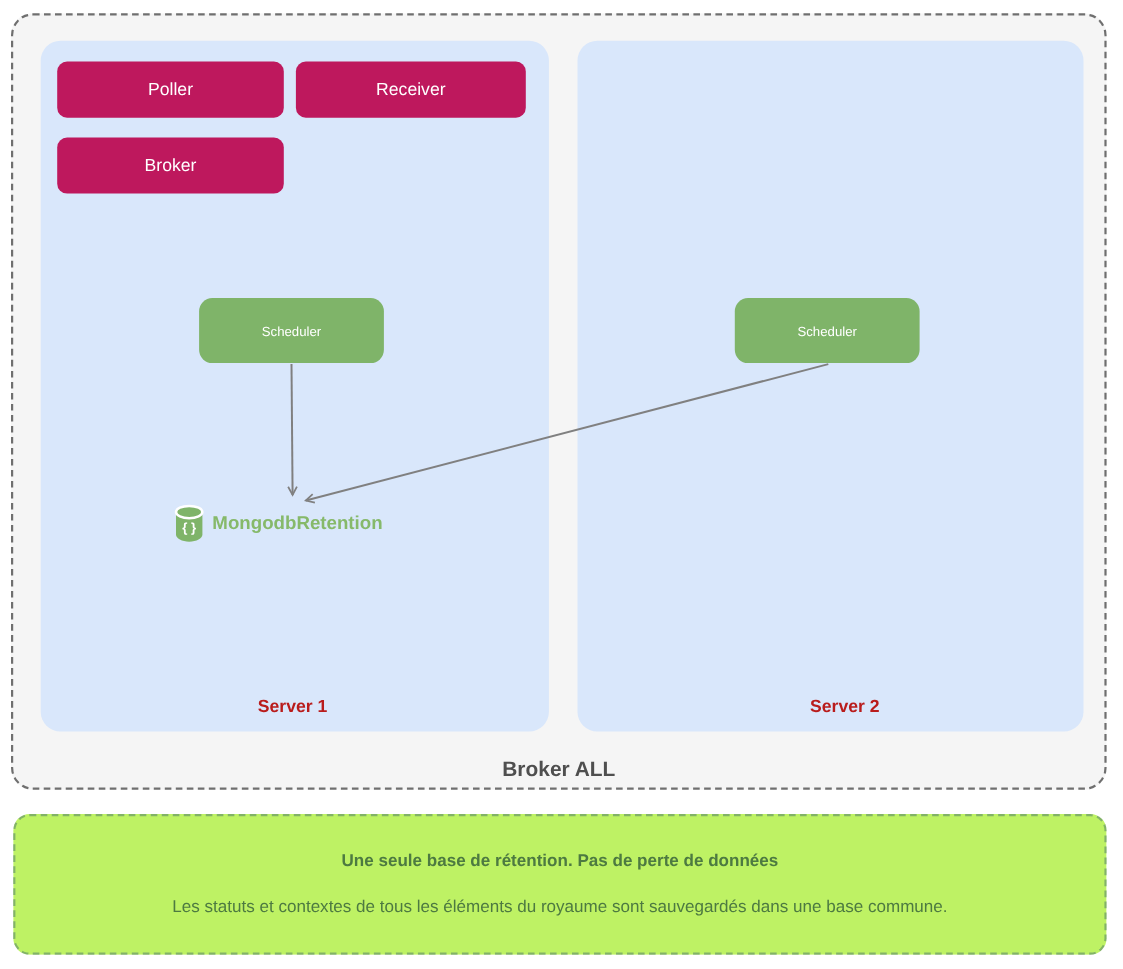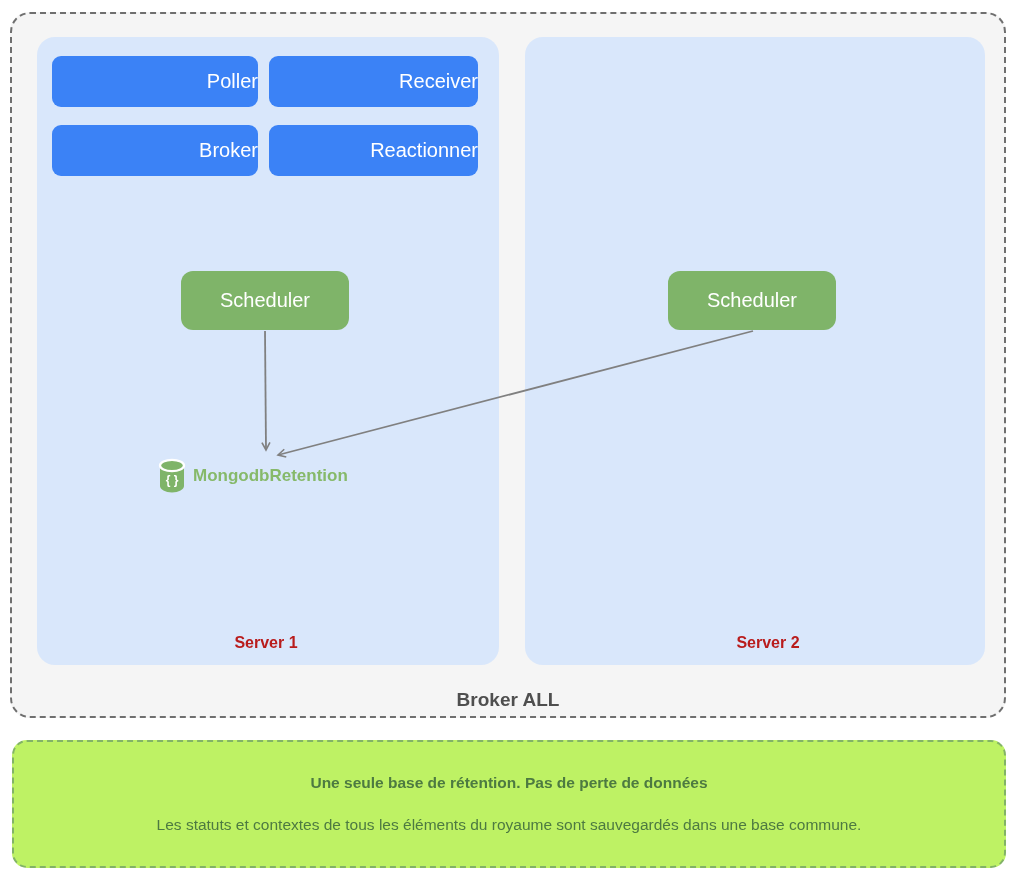--- a/index.html
+++ b/index.html
@@ -12,31 +12,31 @@
     position:absolute; left:10px; top:12px; width:996px; height:706px;
     background:#f5f5f5; border:2px dashed #6f6f6f; border-radius:20px;
     box-sizing:border-box;
   }
   .server-panel {
     position:absolute; background:#d9e7fb; border-radius:18px;
   }
   #server1 { left:35px; top:35px; width:462px; height:628px; }
   #server2 { left:523px; top:35px; width:460px; height:628px; }
   .daemon-box {
-    position:absolute; background:#3b82f6; border-radius:9px;
-    color:#ffffff; font-size:20px;
-    display:flex; align-items:center; justify-content:flex-end;
+    position:absolute; background:#be185d; border-radius:9px;
+    color:#ffffff; font-size:16px;
+    display:flex; align-items:center; justify-content:center;
   }
   #poller      { left:52px;  top:56px;  width:206px; height:51px; }
   #receiver    { left:269px; top:56px;  width:209px; height:51px; }
   #broker      { left:52px;  top:125px; width:206px; height:51px; }
   #reactionner { left:269px; top:125px; width:209px; height:51px; }
   .scheduler-box {
     position:absolute; background:#7fb469; border-radius:12px;
-    color:#ffffff; font-size:20px;
+    color:#ffffff; font-size:12px;
     display:flex; align-items:center; justify-content:center;
   }
   #scheduler1 { left:181px; top:271px; width:168px; height:59px; }
   #scheduler2 { left:668px; top:271px; width:168px; height:59px; }
   .server-label {
     position:absolute; text-align:center;
     font-weight:bold; font-size:16px; color:#b91c1c;
   }
   #server1-label { left:35px;  top:634px; width:462px; }
   #server2-label { left:538px; top:634px; width:460px; }
@@ -76,23 +76,20 @@
 
   <div class="daemon-box" id="poller">
     <span>Poller</span>
   </div>
   <div class="daemon-box" id="broker">
     <span>Broker</span>
   </div>
   <div class="daemon-box" id="receiver">
     <span>Receiver</span>
   </div>
-  <div class="daemon-box" id="reactionner">
-    <span>Reactionner</span>
-  </div>
 
   <div class="scheduler-box" id="scheduler1">
     <span>Scheduler</span>
   </div>
   <div class="scheduler-box" id="scheduler2">
     <span>Scheduler</span>
   </div>
 
   <svg class="arrow-layer" viewBox="0 0 1021 881">
     <defs>

